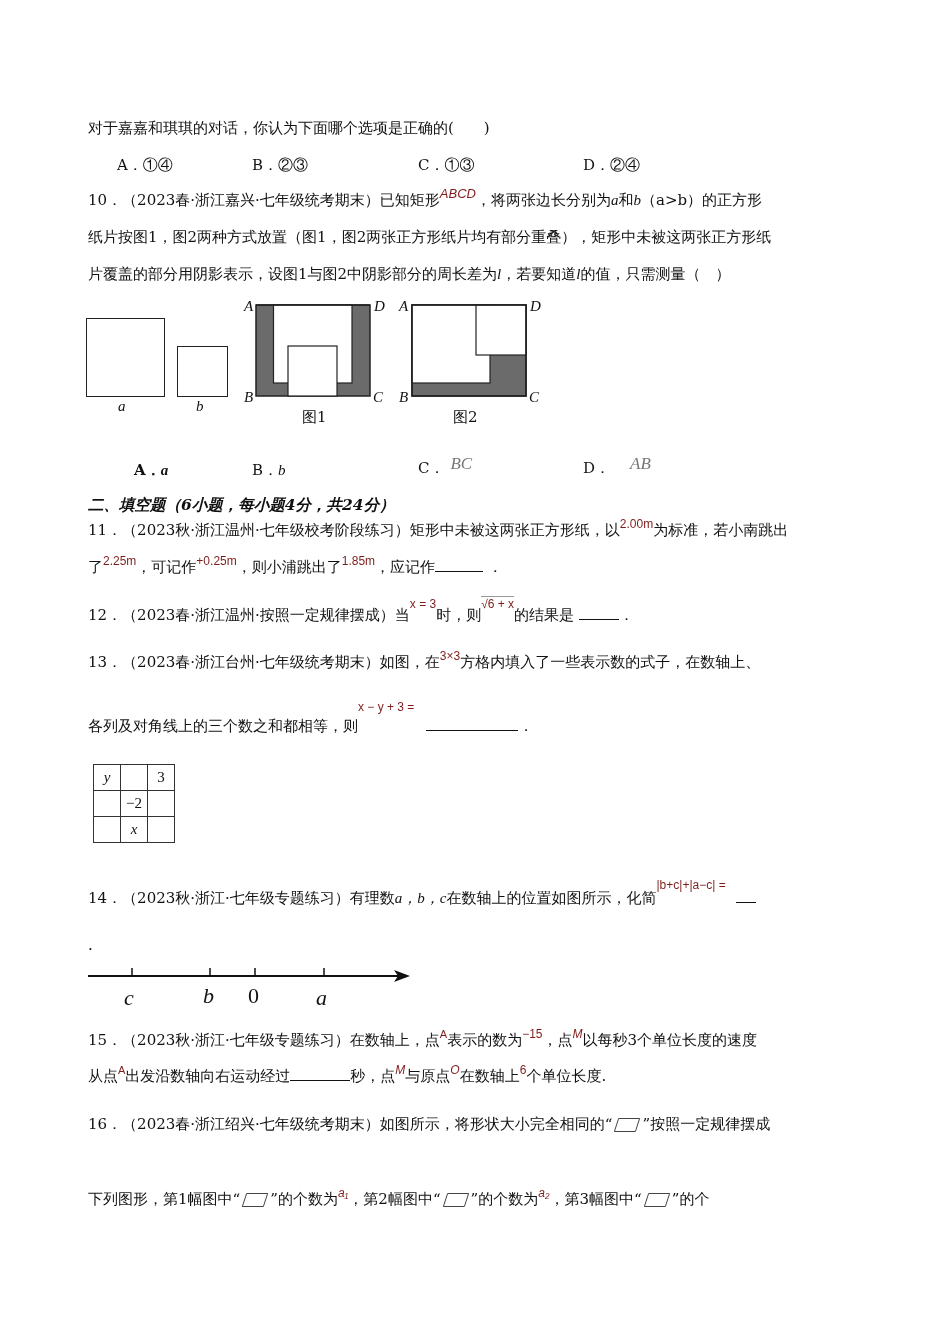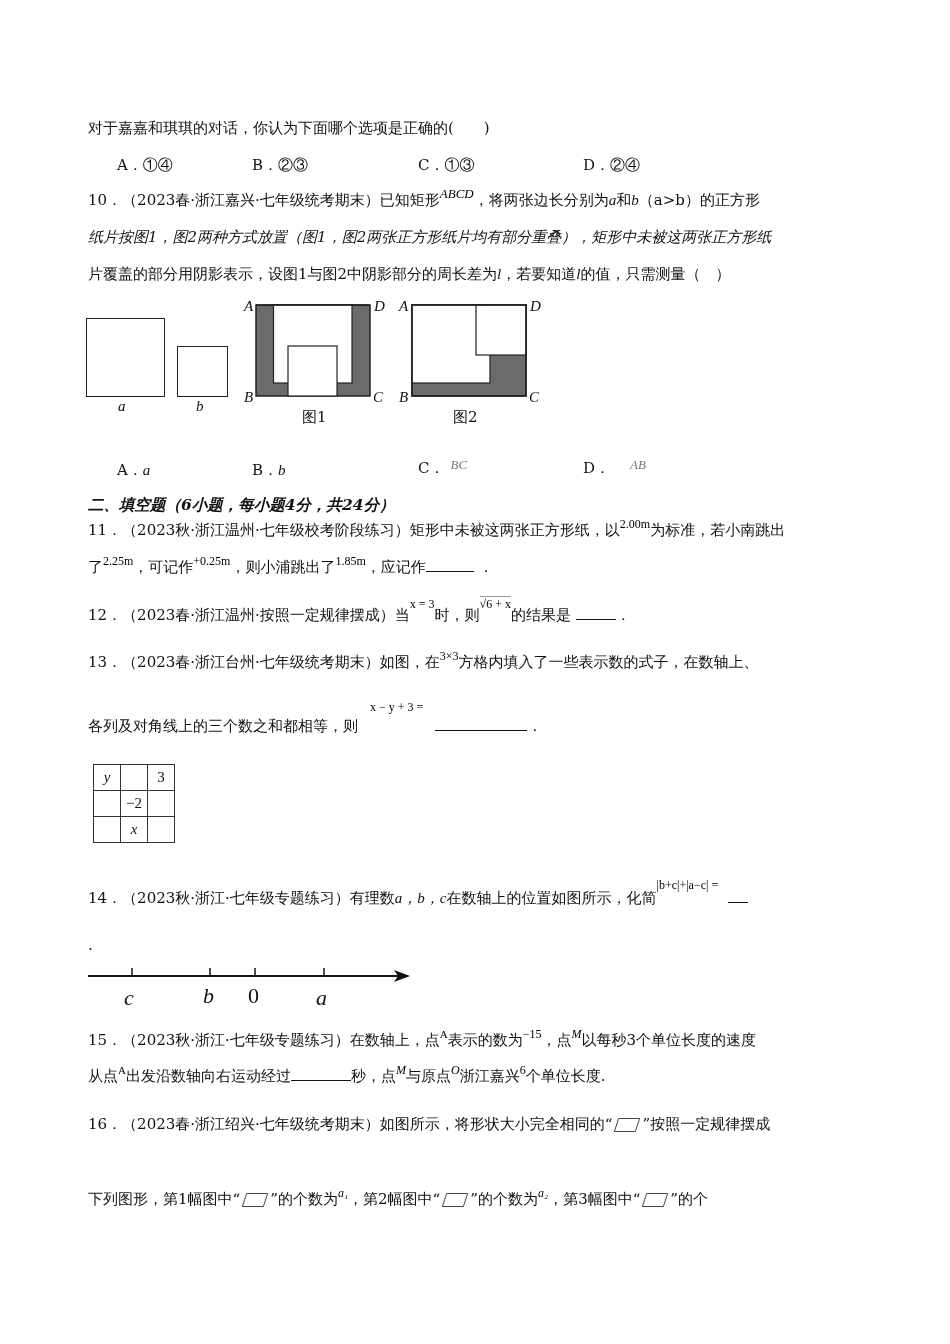--- a/index.html
+++ b/index.html
@@ -2,22 +2,22 @@
 <html><head>
 <meta charset="utf-8">
 <style>
   html, body { margin:0; padding:0; background:#fff; }
   body { width:950px; height:1344px; position:relative; overflow:hidden;
          font-family:"DejaVu Serif", "Liberation Serif", serif; color:#111; font-size:15px; }
   .abs { position:absolute; white-space:nowrap; }
   .line { position:absolute; left:88px; white-space:nowrap; font-size:15px; line-height:20px; }
   .opt { position:absolute; font-size:15px; line-height:20px; white-space:nowrap; }
   .it { font-style:italic; font-family:"Liberation Serif", serif; }
-  .gray { color:#777; font-family:"Liberation Serif", serif; font-style:italic; font-size:13px; }
-  .sup { position:relative; top:-7px; font-size:12px; color:#000000; font-family:Liberation Serif, serif; }
+  .gray { color:#777; font-family:"Liberation Serif", serif; font-style:italic; font-size:17px; }
+  .sup { position:relative; top:-7px; font-size:12px; color:#7f1d1d; font-family:Liberation Sans, sans-serif; }
   .blank { display:inline-block; border-bottom:1.5px solid #111; height:14px; vertical-align:baseline; }
   .bold { font-weight:bold;font-style:italic; }
   .fig-label { position:absolute; font-family:"Liberation Serif", serif; font-style:italic; font-size:15px; }
   .fig-cap { position:absolute; font-size:15px; }
   table.grid { position:absolute; left:93px; top:764px; border-collapse:collapse; }
   table.grid td { width:26px; height:25px; border:1.5px solid #333; text-align:center;
                   font-family:"Liberation Serif", serif; font-size:15px; padding:0; }
   .para { display:inline-block; width:20px; height:12px; border:1.8px solid #444;
           transform:skewX(-18deg); vertical-align:middle; border-radius:1px; margin:0 4px; }
 </style>
@@ -26,21 +26,21 @@
 
 <div class="line" style="top:118px;">对于嘉嘉和琪琪的对话，你认为下面哪个选项是正确的(　　)</div>
 <div class="opt" style="left:117px; top:155px;"><span>A．</span><span>①④</span></div>
 <div class="opt" style="left:252px; top:155px;"><span>B．</span><span>②③</span></div>
 <div class="opt" style="left:418px; top:155px;"><span>C．</span><span>①③</span></div>
 <div class="opt" style="left:583px; top:155px;"><span>D．</span><span>②④</span></div>
 
 <div class="line" style="top:190px;">
   <span>10．</span><span>（2023春·浙江嘉兴·七年级统考期末）</span><span>已知矩形</span><span class="sup gray" style="font-size:13px;">ABCD</span><span>，将两张边长分别为</span><span class="it">a</span><span>和</span><span class="it">b</span><span>（a&gt;b）</span><span>的正方形</span>
 </div>
-<div class="line" style="top:227px;font-style:italic;">纸片按图1，图2两种方式放置（图1，图2两张正方形纸片均有部分重叠），矩形中未被这两张正方形纸</div>
+<div class="line" style="top:227px;">纸片按图1，图2两种方式放置（图1，图2两张正方形纸片均有部分重叠），矩形中未被这两张正方形纸</div>
 <div class="line" style="top:264px;">
   <span>片覆盖的部分用阴影表示，设图1与图2中阴影部分的周长差为</span><span class="it">l</span><span>，若要知道</span><span class="it">l</span><span>的值，只需测量（　）</span>
 </div>
 
 <div>
   <div class="abs" style="left:86px; top:318px; width:77px; height:77px; border:1.5px solid #222;"></div>
   <div class="fig-label" style="left:118px; top:398px;">a</div>
   <div class="abs" style="left:177px; top:346px; width:49px; height:49px; border:1.5px solid #222;"></div>
   <div class="fig-label" style="left:196px; top:398px;">b</div>
 
@@ -62,21 +62,21 @@
     <rect x="65" y="1" width="50" height="50" fill="#fff" stroke="#222" stroke-width="1.2"></rect>
     <rect x="1" y="1" width="114" height="91" fill="none" stroke="#222" stroke-width="1.5"></rect>
   </svg>
   <div class="fig-label" style="left:399px; top:298px;">A</div>
   <div class="fig-label" style="left:530px; top:298px;">D</div>
   <div class="fig-label" style="left:399px; top:389px;">B</div>
   <div class="fig-label" style="left:529px; top:389px;">C</div>
   <div class="fig-cap" style="left:453px; top:408px;">图2</div>
 </div>
 
-<div class="opt" style="left:117px; top:460px;"><span>A．</span><span class="it">a</span></div>
+<div class="opt" style="left:134px; top:460px;font-weight:bold;"><span>A．</span><span class="it">a</span></div>
 <div class="opt" style="left:252px; top:460px;"><span>B．</span><span class="it">b</span></div>
 <div class="opt" style="left:418px; top:458px;"><span>C．</span><span class="gray" style="margin-left:6px; position:relative; top:-4px;">BC</span></div>
 <div class="opt" style="left:583px; top:458px;"><span>D．</span><span class="gray" style="margin-left:20px; position:relative; top:-4px;">AB</span></div>
 
 <div class="line bold" style="top:495px; font-size:15.5px;">二、填空题（6小题，每小题4分，共24分）</div>
 
 <div class="line" style="top:520px;">
   <span>11．</span><span>（2023秋·浙江温州·七年级校考阶段练习）</span><span>矩形中未被这两张正方形纸，以</span><span class="sup">2.00m</span><span>为标准，若小南跳出</span>
 </div>
 <div class="line" style="top:557px;">
@@ -84,21 +84,21 @@
 </div>
 
 <div class="line" style="top:605px;">
   <span>12．</span><span>（2023春·浙江温州·按照一定规律摆成）</span><span>当</span><span class="sup" style="top:-12px;margin-top:19px;">x = 3</span><span>时，则</span><span class="sup" style="top:-12px; border-top:1px solid #999;">√6 + x</span><span>的结果是</span>&nbsp;<span class="blank" style="width:40px;"></span><span>．</span>
 </div>
 
 <div class="line" style="top:652px;">
   <span>13．</span><span>（2023春·浙江台州·七年级统考期末）</span><span>如图，在</span><span class="sup">3×3</span><span>方格内填入了一些表示数的式子，在数轴上、</span>
 </div>
 <div class="line" style="top:716px;">
-  <span>各列及对角线上的三个数之和都相等，则</span><span class="sup" style="top:-20px; margin-left:12px;text-align:right;">x − y + 3 =</span><span class="blank" style="width:92px; margin-left:12px;"></span><span>．</span>
+  <span>各列及对角线上的三个数之和都相等，则</span><span class="sup" style="top:-20px; text-align:right;">x − y + 3 =</span><span class="blank" style="width:92px; margin-left:12px;"></span><span>．</span>
 </div>
 <table class="grid">
   <tbody>
       <tr>
     <td class="it">y</td>
     <td></td>
     <td>3</td>
   </tr>
   <tr>
     <td></td>
@@ -128,21 +128,21 @@
 </svg>
 <div class="abs it" style="left:124px; top:985px; font-size:22px;">c</div>
 <div class="abs it" style="left:203px; top:983px; font-size:22px;">b</div>
 <div class="abs" style="left:248px; top:983px; font-size:22px; font-family:'Liberation Serif', serif;">0</div>
 <div class="abs it" style="left:316px; top:985px; font-size:22px;">a</div>
 
 <div class="line" style="top:1030px;">
   <span>15．</span><span>（2023秋·浙江·七年级专题练习）</span><span>在数轴上，点</span><span class="sup" style="font-size:11px;">A</span><span>表示的数为</span><span class="sup">−15</span><span>，点</span><span class="sup it">M</span><span>以每秒3个单位长度的速度</span>
 </div>
 <div class="line" style="top:1066px;">
-  <span>从点</span><span class="sup" style="font-size:11px;">A</span><span>出发沿数轴向右运动经过</span><span class="blank" style="width:60px;"></span><span>秒，点</span><span class="sup it">M</span><span>与原点</span><span class="sup it">O</span><span>浙江嘉兴</span><span class="sup">6</span><span>个单位长度.</span>
+  <span>从点</span><span class="sup" style="font-size:11px;">A</span><span>出发沿数轴向右运动经过</span><span class="blank" style="width:60px;"></span><span>秒，点</span><span class="sup it">M</span><span>与原点</span><span class="sup it">O</span><span>在数轴上</span><span class="sup">6</span><span>个单位长度.</span>
 </div>
 
 <div class="line" style="top:1114px;">
   <span>16．</span><span>（2023春·浙江绍兴·七年级统考期末）</span><span>如图所示，将形状大小完全相同的“</span><span class="para"></span><span>”按照一定规律摆成</span>
 </div>
 <div class="line" style="top:1189px;">
   <span>下列图形，第1幅图中“</span><span class="para"></span><span>”的个数为</span><span class="sup it">a₁</span><span>，第2幅图中“</span><span class="para"></span><span>”的个数为</span><span class="sup it">a₂</span><span>，第3幅图中“</span><span class="para"></span><span>”的个</span>
 </div>
 
 </body></html>

